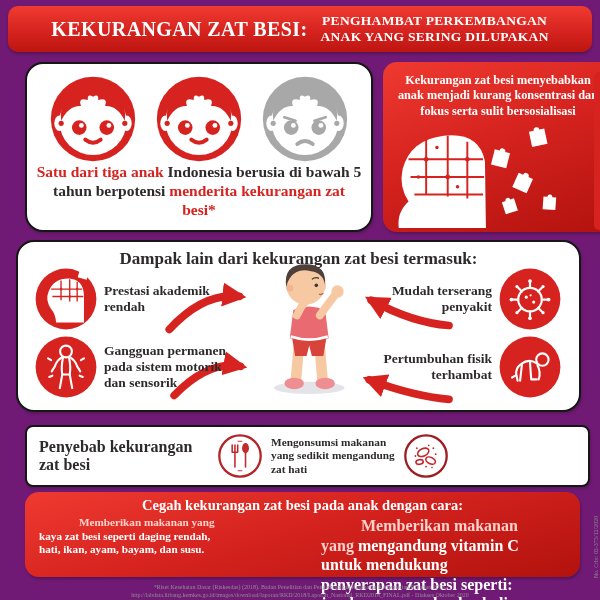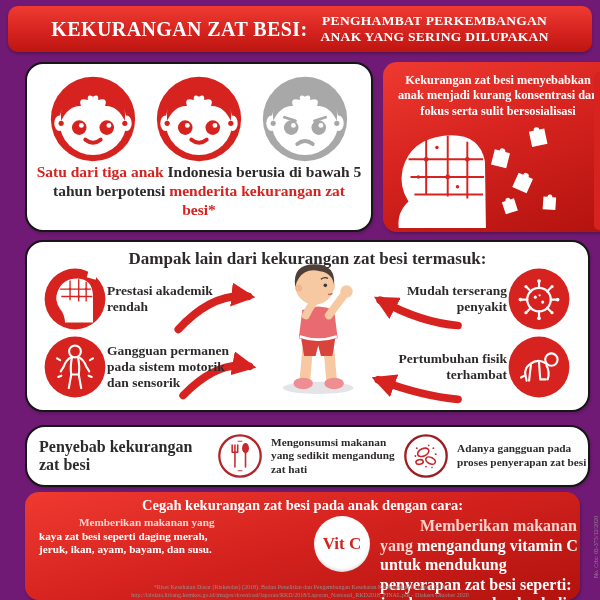--- a/index.html
+++ b/index.html
@@ -22,39 +22,39 @@
   .stat-caption{margin-top:1px;text-align:center;font-size:15.5px;font-weight:800;line-height:1.22;padding:0 8px;}
   .red-text{color:#d6231f;} .dark-text{color:#2e2a2b;}
   
   #concentration{position:absolute;left:383px;top:62px;width:230px;height:170px;border-radius:14px;
        background:linear-gradient(160deg,#ee3a30 0%,#d6231f 45%,#b2120e 100%);
        box-shadow:1px 2px 3px rgba(0,0,0,.25);overflow:hidden;}
   .conc-text{color:#fff;font-size:12.3px;font-weight:700;text-align:center;line-height:1.25;padding:11px 8px 0;}
   .head-ill{position:absolute;left:2px;bottom:0;}
   #edge-strip{position:absolute;right:0;top:72px;width:6px;height:158px;background:#d6231f;border-radius:5px 0 0 5px;}
   
-  #impacts{left:25px;top:240px;width:565px;height:172px;border-radius:18px;}
+  #impacts{left:16px;top:240px;width:565px;height:172px;border-radius:18px;}
   .impacts-title{position:absolute;top:7px;left:0;right:0;text-align:center;font-size:17px;font-weight:800;color:#2e2a2b;}
   .arrows{position:absolute;left:0;top:0;pointer-events:none;}
-  .impact{position:absolute;display:flex;align-items:center;gap:1px;}
+  .impact{position:absolute;display:flex;align-items:center;gap:7px;}
   .impact .imp-icon{width:62px;height:62px;flex:0 0 auto;}
   .imp-label{font-size:13.5px;font-weight:800;color:#2e2a2b;line-height:1.18;max-width:132px;}
   .impact.right .imp-label{text-align:right;max-width:126px;}
   #impact-1{left:17px;top:26px;} #impact-2{left:17px;top:94px;}
   #impact-3{right:18px;top:26px;} #impact-4{right:18px;top:94px;}
   .toddler{position:absolute;left:240px;top:10px;}
   
   #causes{left:25px;top:425px;width:565px;height:62px;border-radius:14px;display:flex;align-items:center;padding:0 12px;gap:8px;}
   .causes-title{font-size:16px;font-weight:800;color:#2e2a2b;line-height:1.15;width:170px;flex:0 0 auto;}
   .cause{display:flex;align-items:center;gap:8px;}
   .cause-icon{width:46px;height:46px;flex:0 0 auto;}
   .cause-text{font-size:11.3px;font-weight:700;color:#2e2a2b;line-height:1.2;}
   #cause-1 .cause-text{width:124px;} #cause-2 .cause-text{width:142px;}
   
-  #prevention{position:absolute;left:25px;top:492px;width:555px;height:108px;border-radius:14px;
+  #prevention{position:absolute;left:25px;top:492px;width:555px;height:85px;border-radius:14px;
       background:linear-gradient(165deg,#ee3a30 0%,#d6231f 45%,#b2120e 100%);
       box-shadow:1px 2px 3px rgba(0,0,0,.25);}
   .prev-title{text-align:center;font-size:14.5px;font-weight:800;color:#fff;padding-top:5px;}
   .prev-items{position:absolute;top:24px;left:0;right:0;display:flex;}
   .prev-item{display:flex;gap:10px;align-items:flex-start;padding-left:14px;}
   #prev-item-1{width:268px;} 
   .badge{width:56px;height:56px;border-radius:50%;background:#fff;color:#d6231f;font-weight:800;
          display:flex;align-items:center;justify-content:center;flex:0 0 auto;box-shadow:inset 0 -2px 3px rgba(0,0,0,.12);}
   .badge.fe{font-size:23px;} .badge.vitc{font-size:17px;}
   .prev-text{font-size:11.2px;line-height:1.22;width:178px;font-weight:600;}
@@ -275,21 +275,21 @@
         <circle cx="54" cy="34" r="22" fill="#f7c9a3"></circle>
         <path d="M32 36 Q28 10 54 10 Q78 10 76 34 Q74 20 60 18 Q44 14 36 26 Q33 30 32 36 Z" fill="#4f3f39"></path>
         <circle cx="36" cy="37" r="4" fill="#f2b68f"></circle>
         <circle cx="66" cy="34" r="2" fill="#3a3a3a"></circle>
         <path d="M61 27 q4 -3 8 -1" stroke="#3a3a3a" stroke-width="1.5" fill="none"></path>
         <path d="M69 44 q3 1 5 -1" stroke="#b66a5e" stroke-width="1.5" fill="none"></path>
       </svg>
     </span>
   </div>
 
-  <div id="causes" class="wbox" style="border-radius:20px;">
+  <div id="causes" class="wbox" style="border-radius:8px;">
     <div class="causes-title">Penyebab kekurangan zat besi</div>
 
     <div class="cause" id="cause-1">
       <span class="cause-icon">
         <svg viewBox="0 0 100 100" width="46" height="46">
           <circle cx="50" cy="50" r="45" fill="#fff" stroke="#b2252b" stroke-width="5"></circle>
           <g stroke="#c4292e" stroke-width="3.4" fill="none" stroke-linecap="round">
             <path d="M33 26 V42 M39 26 V42 M45 26 V42 M33 42 H45 M39 42 V74"></path>
             <path d="M62 44 V74"></path>
           </g>
@@ -313,34 +313,32 @@
             <circle cx="30" cy="33" r="2"></circle>
               <circle cx="66" cy="33" r="2"></circle>
               <circle cx="71" cy="46" r="2"></circle>
             <circle cx="27" cy="50" r="2"></circle>
               <circle cx="50" cy="73" r="2"></circle>
               <circle cx="63" cy="75" r="1.8"></circle>
             <circle cx="56" cy="27" r="1.8"></circle>
           </g>
         </svg>
       </span>
-      <span class="cause-text">Adanya gangguan pada proses penyerapan zat besi</span>
     </div>
   </div>
 
   <div id="prevention">
     <div class="prev-title">Cegah kekurangan zat besi pada anak dengan cara:</div>
     <div class="prev-items">
       <div class="prev-item" id="prev-item-1">
         <span class="prev-text">
-          <span class="tl">Memberikan makanan yang </span><span class="tb">kaya zat besi seperti daging merah, jeruk, ikan, ayam, bayam, dan susu.</span>
+          <span class="tl">Memberikan makanan yang </span><span class="tb">kaya zat besi seperti daging rendah, hati, ikan, ayam, bayam, dan susu.</span>
         </span>
       </div>
       <div class="prev-item" id="prev-item-2">
-        <span class="badge vitc">Vit C</span>
         <span class="prev-text">
           <span class="tl">Memberikan makanan yang </span><span class="tb">mengandung vitamin C untuk mendukung penyerapan zat besi seperti: jeruk, mangga, dan brokoli</span>
         </span>
       </div>
     </div>
   </div>
 
   <div id="footer">
     <div>*Riset Kesehatan Dasar (Riskesdas) (2018). Badan Penelitian dan Pengembangan Kesehatan Kementerian RI tahun 2018.</div>
     <div>http://labdata.litbang.kemkes.go.id/images/download/laporan/RKD/2018/Laporan_Nasional_RKD2018_FINAL.pdf - Diakses Oktober 2020</div>

